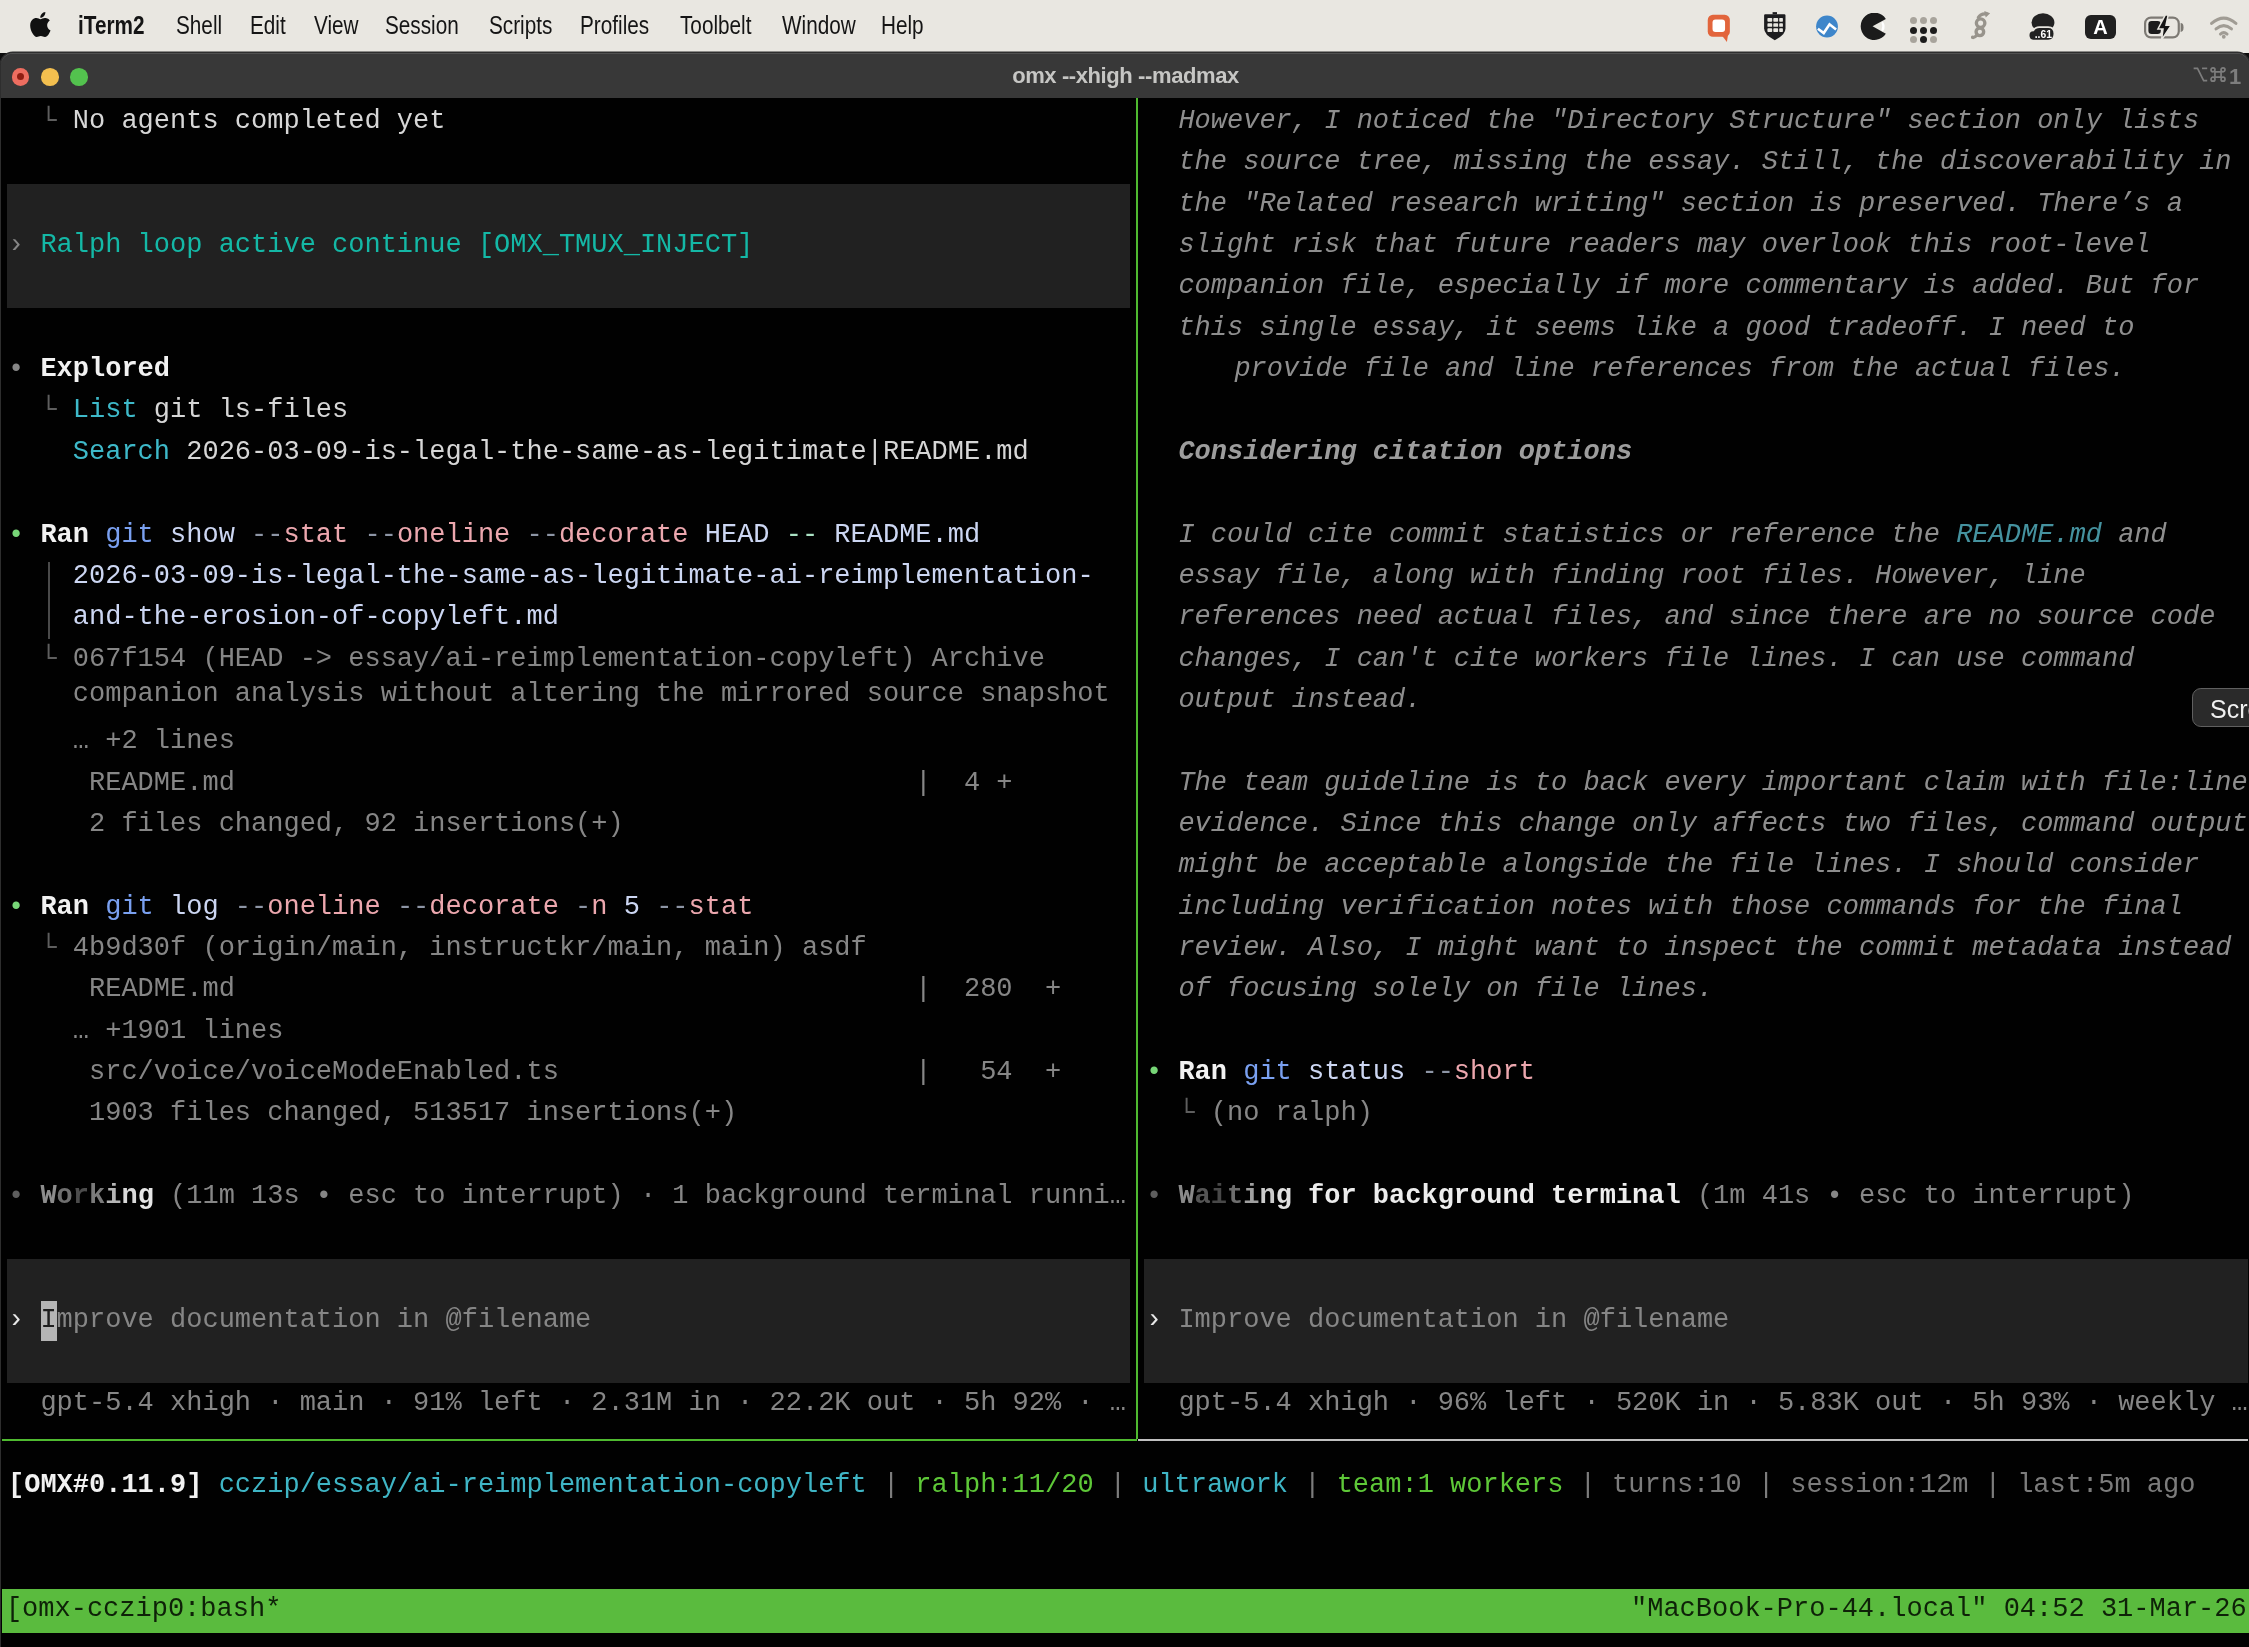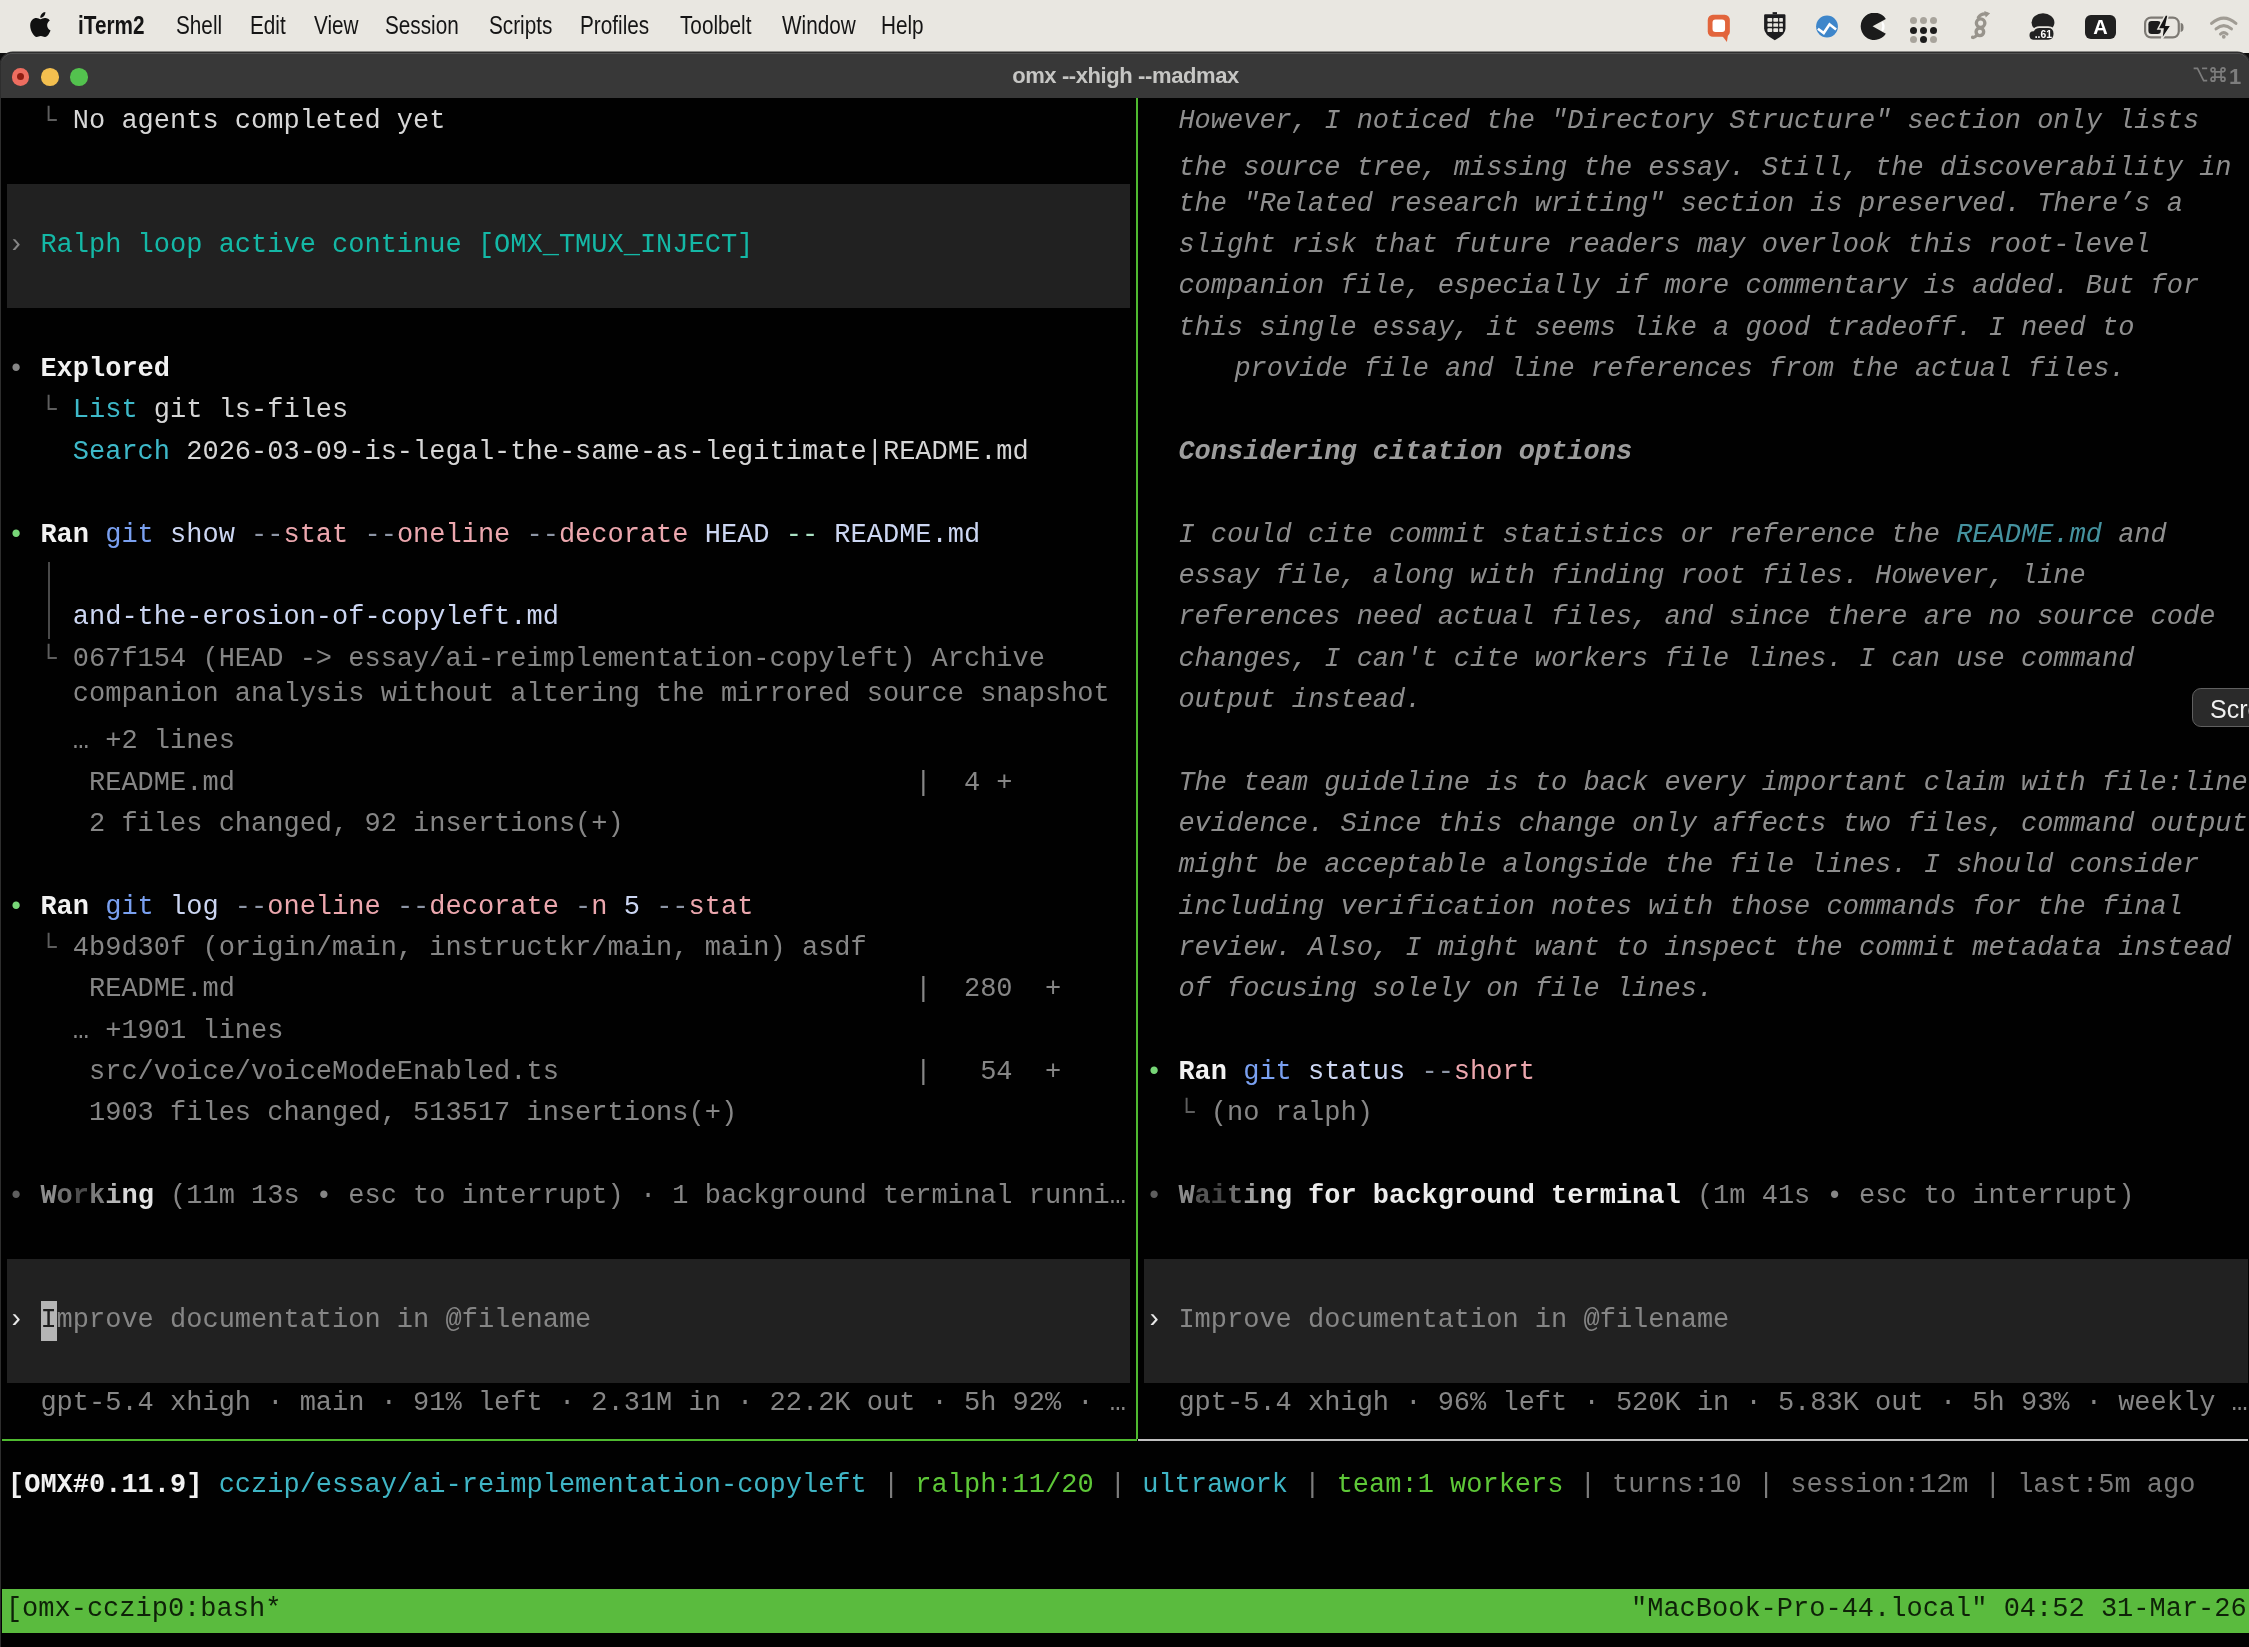--- a/index.html
+++ b/index.html
@@ -138,38 +138,38 @@
 <div class="abs" style="left:41px;top:1301px;width:16px;height:40px;background:#b5b5b5"></div>
 
 <div class="abs" style="left:48px;top:562px;width:2.2px;height:77px;background:#4a4a4a"></div>
 
 <div class="ln" style="left:8px;top:101px"><span class="gd">  └ </span><span class="w">No agents completed yet</span></div>
 <div class="ln" style="left:8px;top:225px"><span class="g">› </span><span style="color:#14b8a6">Ralph loop active continue [OMX_TMUX_INJECT]</span></div>
 <div class="ln" style="left:8px;top:349px"><span class="g">• </span><span class="wb">Explored</span></div>
 <div class="ln" style="left:8px;top:390px"><span class="gd">  └ </span><span class="cy">List</span><span class="w"> git ls-files</span></div>
 <div class="ln" style="left:8px;top:432px">    <span class="cy">Search</span><span class="w"> 2026-03-09-is-legal-the-same-as-legitimate|README.md</span></div>
 <div class="ln" style="left:8px;top:515px"><span class="grb">• </span><span class="wb">Ran</span> <span class="bl">git</span> <span class="lv">show</span> <span class="dsh">--</span><span class="pk">stat</span> <span class="dsh">--</span><span class="pk">oneline</span> <span class="dsh">--</span><span class="pk">decorate</span> <span class="lv">HEAD</span> <span class="mint">--</span> <span class="lv">README.md</span></div>
-<div class="ln" style="left:8px;top:556px"><span class="gd">    </span></div>
+<div class="ln" style="left:8px;top:556px"><span class="gd">    </span><span class="lv">2026-03-09-is-legal-the-same-as-legitimate-ai-reimplementation-</span></div>
 <div class="ln" style="left:8px;top:597px"><span class="gd">    </span><span class="lv">and-the-erosion-of-copyleft.md</span></div>
 <div class="ln" style="left:8px;top:639px"><span class="gd">  └ </span><span class="g">067f154 (HEAD -&gt; essay/ai-reimplementation-copyleft) Archive</span></div>
 <div class="ln" style="left:8px;top:674px"><span class="g">    companion analysis without altering the mirrored source snapshot</span></div>
 <div class="ln" style="left:8px;top:721px"><span class="g">    … +2 lines</span></div>
 <div class="ln" style="left:8px;top:763px"><span class="g">     README.md                                          |  4 +</span></div>
 <div class="ln" style="left:8px;top:804px"><span class="g">     2 files changed, 92 insertions(+)</span></div>
 <div class="ln" style="left:8px;top:887px"><span class="grb">• </span><span class="wb">Ran</span> <span class="bl">git</span> <span class="lv">log</span> <span class="dsh">--</span><span class="pk">oneline</span> <span class="dsh">--</span><span class="pk">decorate</span> <span class="dsh">-</span><span class="pk">n</span> <span class="lv">5</span> <span class="dsh">--</span><span class="pk">stat</span></div>
 <div class="ln" style="left:8px;top:928px"><span class="gd">  └ </span><span class="g">4b9d30f (origin/main, instructkr/main, main) asdf</span></div>
 <div class="ln" style="left:8px;top:969px"><span class="g">     README.md                                          |  280  +</span></div>
 <div class="ln" style="left:8px;top:1011px"><span class="g">    … +1901 lines</span></div>
 <div class="ln" style="left:8px;top:1052px"><span class="g">     src/voice/voiceModeEnabled.ts                      |   54  +</span></div>
 <div class="ln" style="left:8px;top:1093px"><span class="g">     1903 files changed, 513517 insertions(+)</span></div>
 <div class="ln" style="left:8px;top:1176px"><span class="gd">• </span><span style="font-weight:bold;color:#8c8c8c">W</span><span style="font-weight:bold;color:#6f6f6f">o</span><span style="font-weight:bold;color:#4c4c4c">r</span><span style="font-weight:bold;color:#7b7b7b">k</span><span style="font-weight:bold;color:#b5b5b5">i</span><span style="font-weight:bold;color:#d9d9d9">n</span><span style="font-weight:bold;color:#e6e6e6">g</span><span class="g"> (11m 13s • esc to interrupt) · 1 background terminal runni…</span></div>
 <div class="ln" style="left:8px;top:1300px"><span style="color:#e8e8e8">› </span><span style="color:#1f1f1f">I</span><span class="g">mprove documentation in @filename</span></div>
 <div class="ln" style="left:8px;top:1383px"><span class="g">  gpt-5.4 xhigh · main · 91% left · 2.31M in · 22.2K out · 5h 92% · …</span></div>
 <div class="ln" style="left:1146px;top:101px"><span class="it">  However, I noticed the "Directory Structure" section only lists</span></div>
-<div class="ln" style="left:1146px;top:148px"><span class="it">  the source tree, missing the essay. Still, the discoverability in</span></div>
+<div class="ln" style="left:1146px;top:142px"><span class="it">  the source tree, missing the essay. Still, the discoverability in</span></div>
 <div class="ln" style="left:1146px;top:184px"><span class="it">  the "Related research writing" section is preserved. There’s a</span></div>
 <div class="ln" style="left:1146px;top:225px"><span class="it">  slight risk that future readers may overlook this root-level</span></div>
 <div class="ln" style="left:1146px;top:266px"><span class="it">  companion file, especially if more commentary is added. But for</span></div>
 <div class="ln" style="left:1146px;top:308px"><span class="it">  this single essay, it seems like a good tradeoff. I need to</span></div>
 <div class="ln" style="left:1202px;top:349px"><span class="it">  provide file and line references from the actual files.</span></div>
 <div class="ln" style="left:1146px;top:432px"><span class="itb">  Considering citation options</span></div>
 <div class="ln" style="left:1146px;top:515px"><span class="it">  I could cite commit statistics or reference the </span><span class="tealit">README.md</span><span class="it"> and</span></div>
 <div class="ln" style="left:1146px;top:556px"><span class="it">  essay file, along with finding root files. However, line</span></div>
 <div class="ln" style="left:1146px;top:597px"><span class="it">  references need actual files, and since there are no source code</span></div>
 <div class="ln" style="left:1146px;top:639px"><span class="it">  changes, I can't cite workers file lines. I can use command</span></div>

